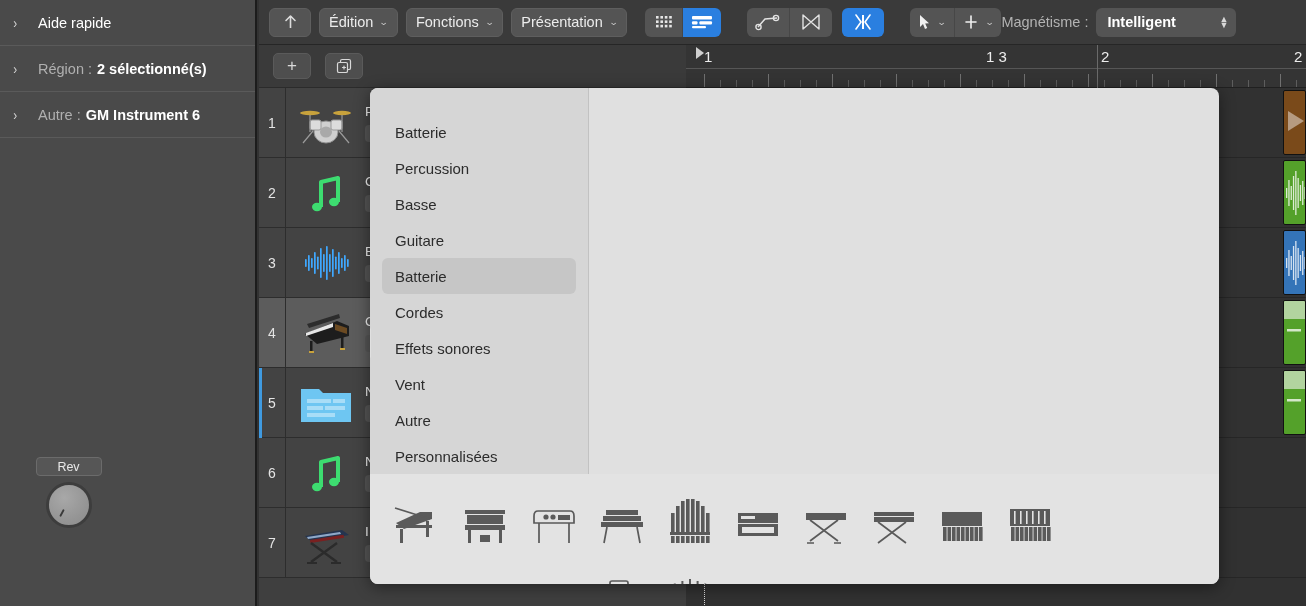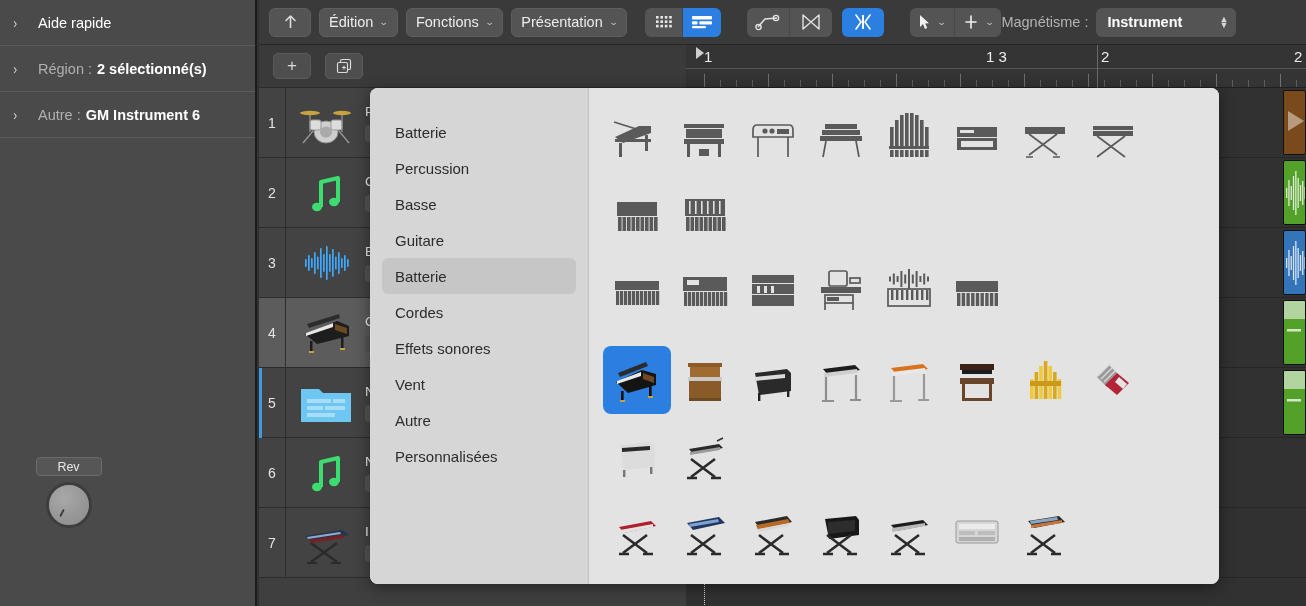--- a/index.html
+++ b/index.html
@@ -163,21 +163,21 @@
   .region {
     position: absolute; right: 0; top: 2px; height: 65px; width: 23px;
     border: 1px solid #111; border-radius: 2px; overflow: hidden;
   }
 
   
   #popover {
     position: absolute; left: 370px; top: 88px; width: 849px; height: 496px;
     background: #e0e0e0; border-radius: 8px;
     box-shadow: 0 3px 16px rgba(0,0,0,.45);
-    display: flex; overflow: hidden;
+    display: flex; overflow: hidden; flex-direction: column;
   }
   #pop-cats {
     width: 219px; background: #d6d6d6; padding-top: 26px;
     border-right: 1px solid #c2c2c2;
   }
   .cat {
     height: 36px; margin: 0 12px; padding-left: 13px;
     display: flex; align-items: center; border-radius: 6px;
     color: #2c2c2c; font-size: 15px;
   }
@@ -319,21 +319,21 @@
         <svg width="16" height="16" viewBox="0 0 16 16">
           <path d="M8 2 L8 14 M3 8 L13 8" stroke="#f0f0f0" stroke-width="1.6" stroke-linecap="round"></path>
         </svg>
         <span class="caret">⌄</span>
       </div>
     </div>
 
     <span class="snap-label">Magnétisme :</span>
 
     <div class="snap-pop">
-      <span>Instrument</span>
+      <span>Intelligent</span>
       <span class="stepper">
         <span>▲</span>
           <span>▼</span>
       </span>
     </div>
   </div>
 
   <div id="trackarea">
     <div id="track-toolbar">
       <div class="tt-btn">

